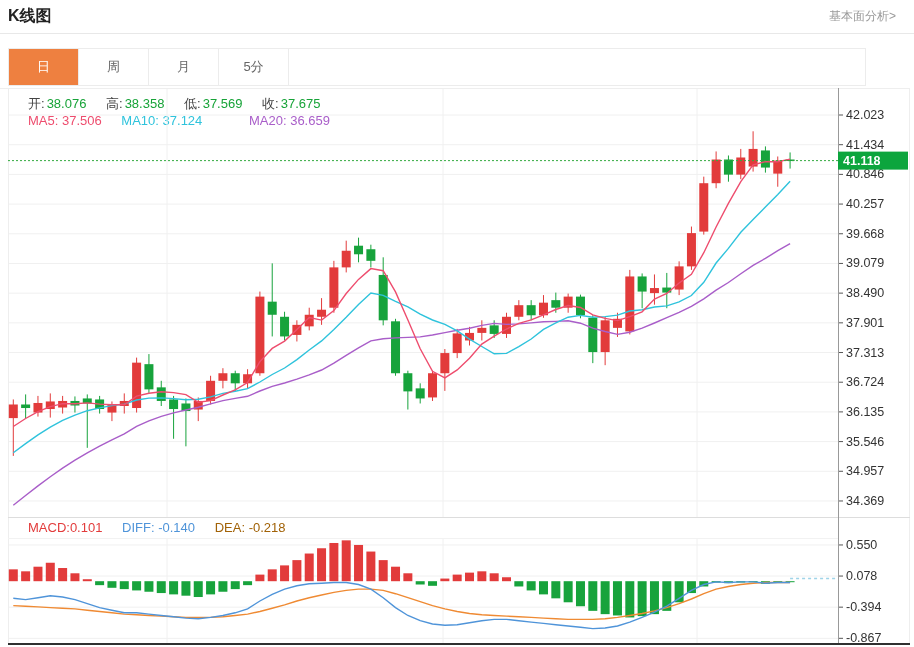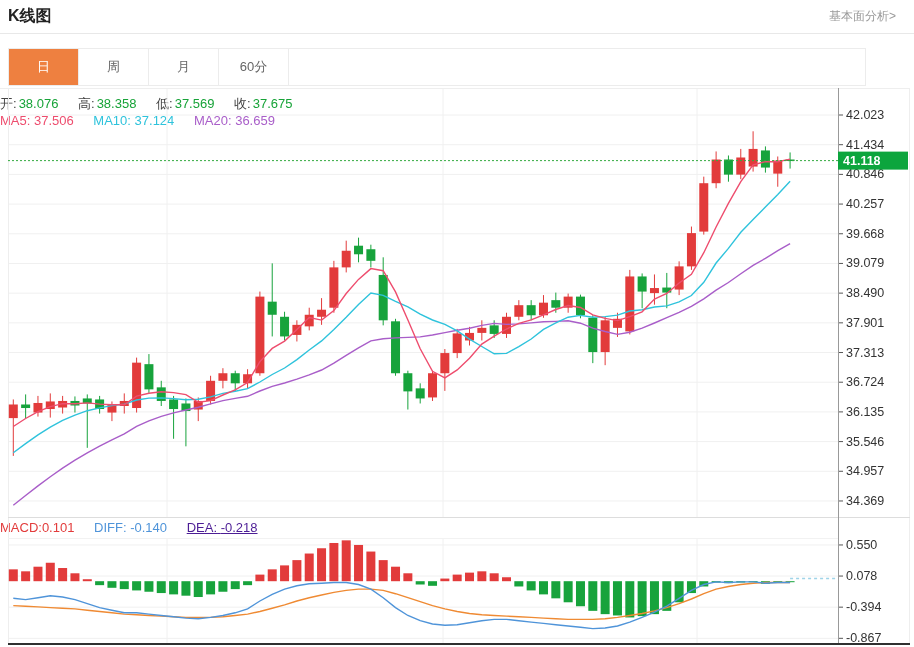--- a/index.html
+++ b/index.html
@@ -7,62 +7,62 @@
         font-family:"Liberation Sans","DejaVu Sans",sans-serif;}
   #page-title{position:absolute;left:8px;top:6px;font-size:16px;font-weight:bold;color:#222;}
   #fund-link{position:absolute;right:18px;top:8px;font-size:12px;color:#999;text-decoration:none;cursor:pointer;}
   #header-divider{position:absolute;left:0;top:33px;width:914px;height:1px;background:#e8e8e8;}
   #tab-strip{position:absolute;left:8px;top:48px;height:38px;width:858px;display:flex;
              border:1px solid #ececec;box-sizing:border-box;background:#fff;}
   .tab{width:70px;height:100%;line-height:36px;text-align:center;font-size:13px;color:#666;
        border-right:1px solid #ececec;box-sizing:border-box;cursor:pointer;background:#fff;}
   .tab.active{color:#fff;font-weight:normal;}
   .tab-filler{flex:1;border-right:none;}
-  .info-row{position:absolute;left:0;font-size:13px;white-space:nowrap;}
+  .info-row{position:absolute;left:28px;font-size:13px;white-space:nowrap;}
   #ohlc-row{top:95px;}
   #ma-row{top:113px;}
   #macd-row{top:520px;}
   .lbl{color:#444;}
   .grp{margin-right:16px;}
   .val{margin-left:2px;}
   #chart-svg{position:absolute;left:0;top:0;}
 </style>
 </head>
 <body>
 
 <div id="page">
   <div id="page-title">K线图</div>
   <a id="fund-link">基本面分析&gt;</a>
   <div id="header-divider"></div>
 
   <div id="tab-strip">
       <div class="tab active" style="background: rgb(238, 128, 64);">日</div>
       <div class="tab">周</div>
       <div class="tab">月</div>
-      <div class="tab">60分</div>
+      <div class="tab">5分</div>
       <div class="tab tab-filler"></div>
     </div>
 
   <div class="info-row" id="ohlc-row">
     <span class="grp"><span class="lbl">开:</span><span class="val ohlc-val" style="color: rgb(23, 163, 56);">38.076</span></span>
     <span class="grp"><span class="lbl">高:</span><span class="val ohlc-val" style="color: rgb(23, 163, 56);">38.358</span></span>
     <span class="grp"><span class="lbl">低:</span><span class="val ohlc-val" style="color: rgb(23, 163, 56);">37.569</span></span>
     <span class="grp"><span class="lbl">收:</span><span class="val ohlc-val" style="color: rgb(23, 163, 56);">37.675</span></span>
   </div>
 
   <div class="info-row" id="ma-row">
     <span class="grp" id="ma5-grp" style="color: rgb(238, 77, 110);"><span>MA5:</span> <span>37.506</span></span>
     <span class="grp" id="ma10-grp" style="color: rgb(47, 195, 220);"><span>MA10:</span> <span>37.124</span></span>
-    <span class="grp" id="ma20-grp" style="color: rgb(169, 94, 201);"><span>MA20:</span> <span>36.659</span></span>
+    <span class="grp" id="ma20-grp" style="color: rgb(169, 94, 201); margin-left: 27px;"><span>MA20:</span> <span>36.659</span></span>
   </div>
 
   <div class="info-row" id="macd-row">
     <span class="grp" id="macd-grp" style="color: rgb(226, 59, 59);"><span>MACD:</span><span>0.101</span></span>
     <span class="grp" id="diff-grp" style="color: rgb(79, 148, 217);"><span>DIFF:</span> <span>-0.140</span></span>
-    <span class="grp" id="dea-grp" style="color: #4c1d95; text-decoration: underline;"><span>DEA:</span> <span>-0.218</span></span>
+    <span class="grp" id="dea-grp" style="color: #a16207;"><span>DEA:</span> <span>-0.218</span></span>
   </div>
 
   <svg id="chart-svg" width="914" height="647">
       <line x1="8" y1="115" x2="838" y2="115" stroke="#f0f0f0" stroke-width="1"></line>
       <line x1="838" y1="115" x2="843" y2="115" stroke="#555" stroke-width="1"></line>
       <text x="846" y="119" font-size="12.5" fill="#333333">42.023</text>
       <line x1="8" y1="144.69" x2="838" y2="144.69" stroke="#f0f0f0" stroke-width="1"></line>
       <line x1="838" y1="144.69" x2="843" y2="144.69" stroke="#555" stroke-width="1"></line>
       <text x="846" y="148.69" font-size="12.5" fill="#333333">41.434</text>
       <line x1="8" y1="174.38" x2="838" y2="174.38" stroke="#f0f0f0" stroke-width="1"></line>

